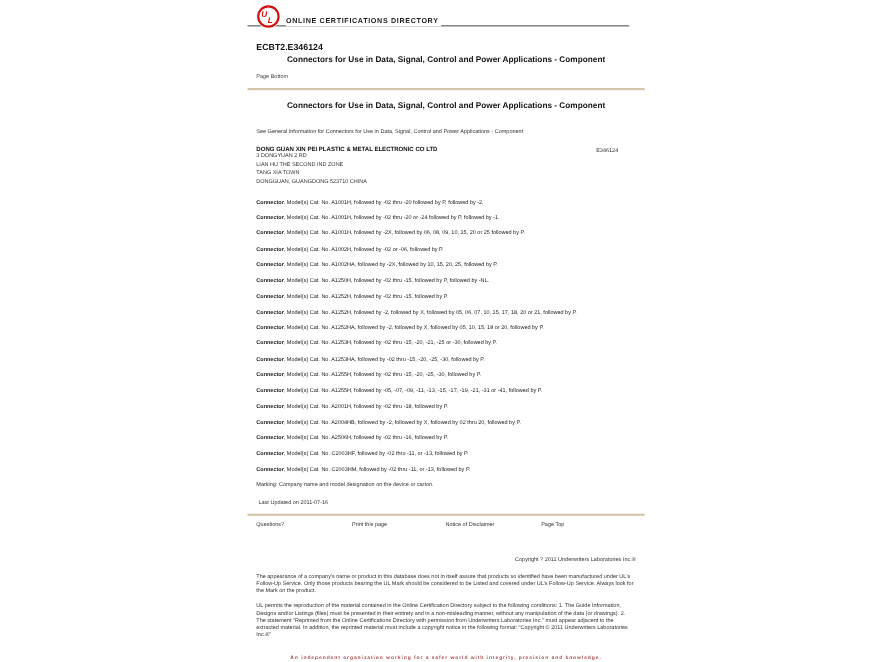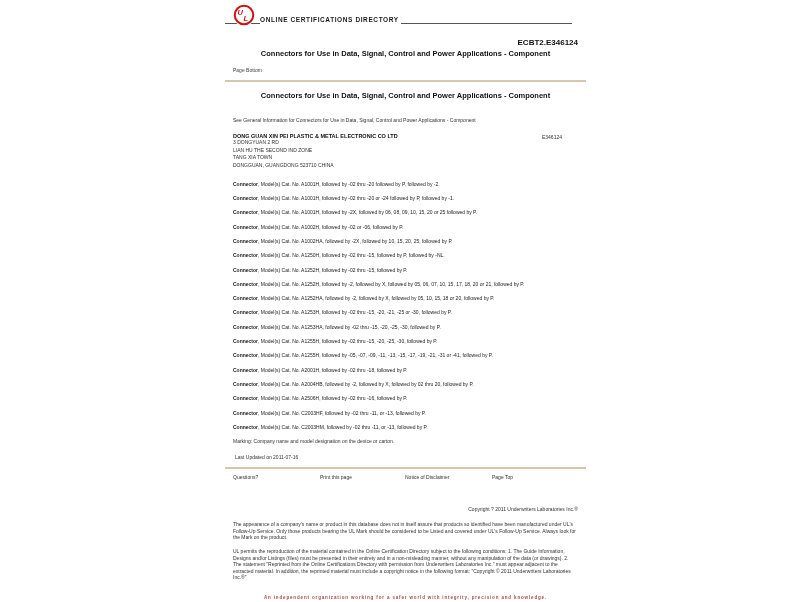--- a/index.html
+++ b/index.html
@@ -10,21 +10,21 @@
   .content{position:absolute;left:233px;top:0;width:345px;}
   
   .masthead{position:relative;height:27px;margin-top:5px;}
   .masthead-line{position:absolute;left:-8px;right:6px;top:18px;border-top:1.6px solid #555;}
   .ul-logo{position:absolute;left:0px;top:-1px;background:#fff;border-radius:50%;}
   .masthead-title{
     position:absolute;left:27px;top:11px;font-size:6.5px;font-weight:bold;
     letter-spacing:.6px;color:#1c1c1c;background:#fff;padding:0 2px 1px 0;
   }
   
-  .cert-code{margin-top:6px;text-align:right;font-size:8px;font-weight:bold;color:#111;}
+  .cert-code{margin-top:6px;text-align:left;font-size:8px;font-weight:bold;color:#111;}
   .page-title{margin-top:2px;text-align:center;font-size:7.5px;font-weight:bold;color:#111;white-space:nowrap;}
   .page-bottom{margin-top:4px;font-size:5px;color:#444;display:inline-block;}
   .rule{border:none;border-top:2px solid #d4c8aa;margin:4px -8px 0 -8px;}
   .section-title{margin-top:9px;text-align:center;font-size:7.5px;font-weight:bold;color:#111;white-space:nowrap;}
   .general-info{margin-top:17px;font-size:5px;color:#333;}
   
   .company{margin-top:10px;position:relative;}
   .company-name{font-size:5.5px;font-weight:bold;color:#111;}
   .file-number{position:absolute;right:16px;top:1px;font-size:5px;color:#333;}
   .addr{font-size:5px;color:#333;line-height:7.7px;}

